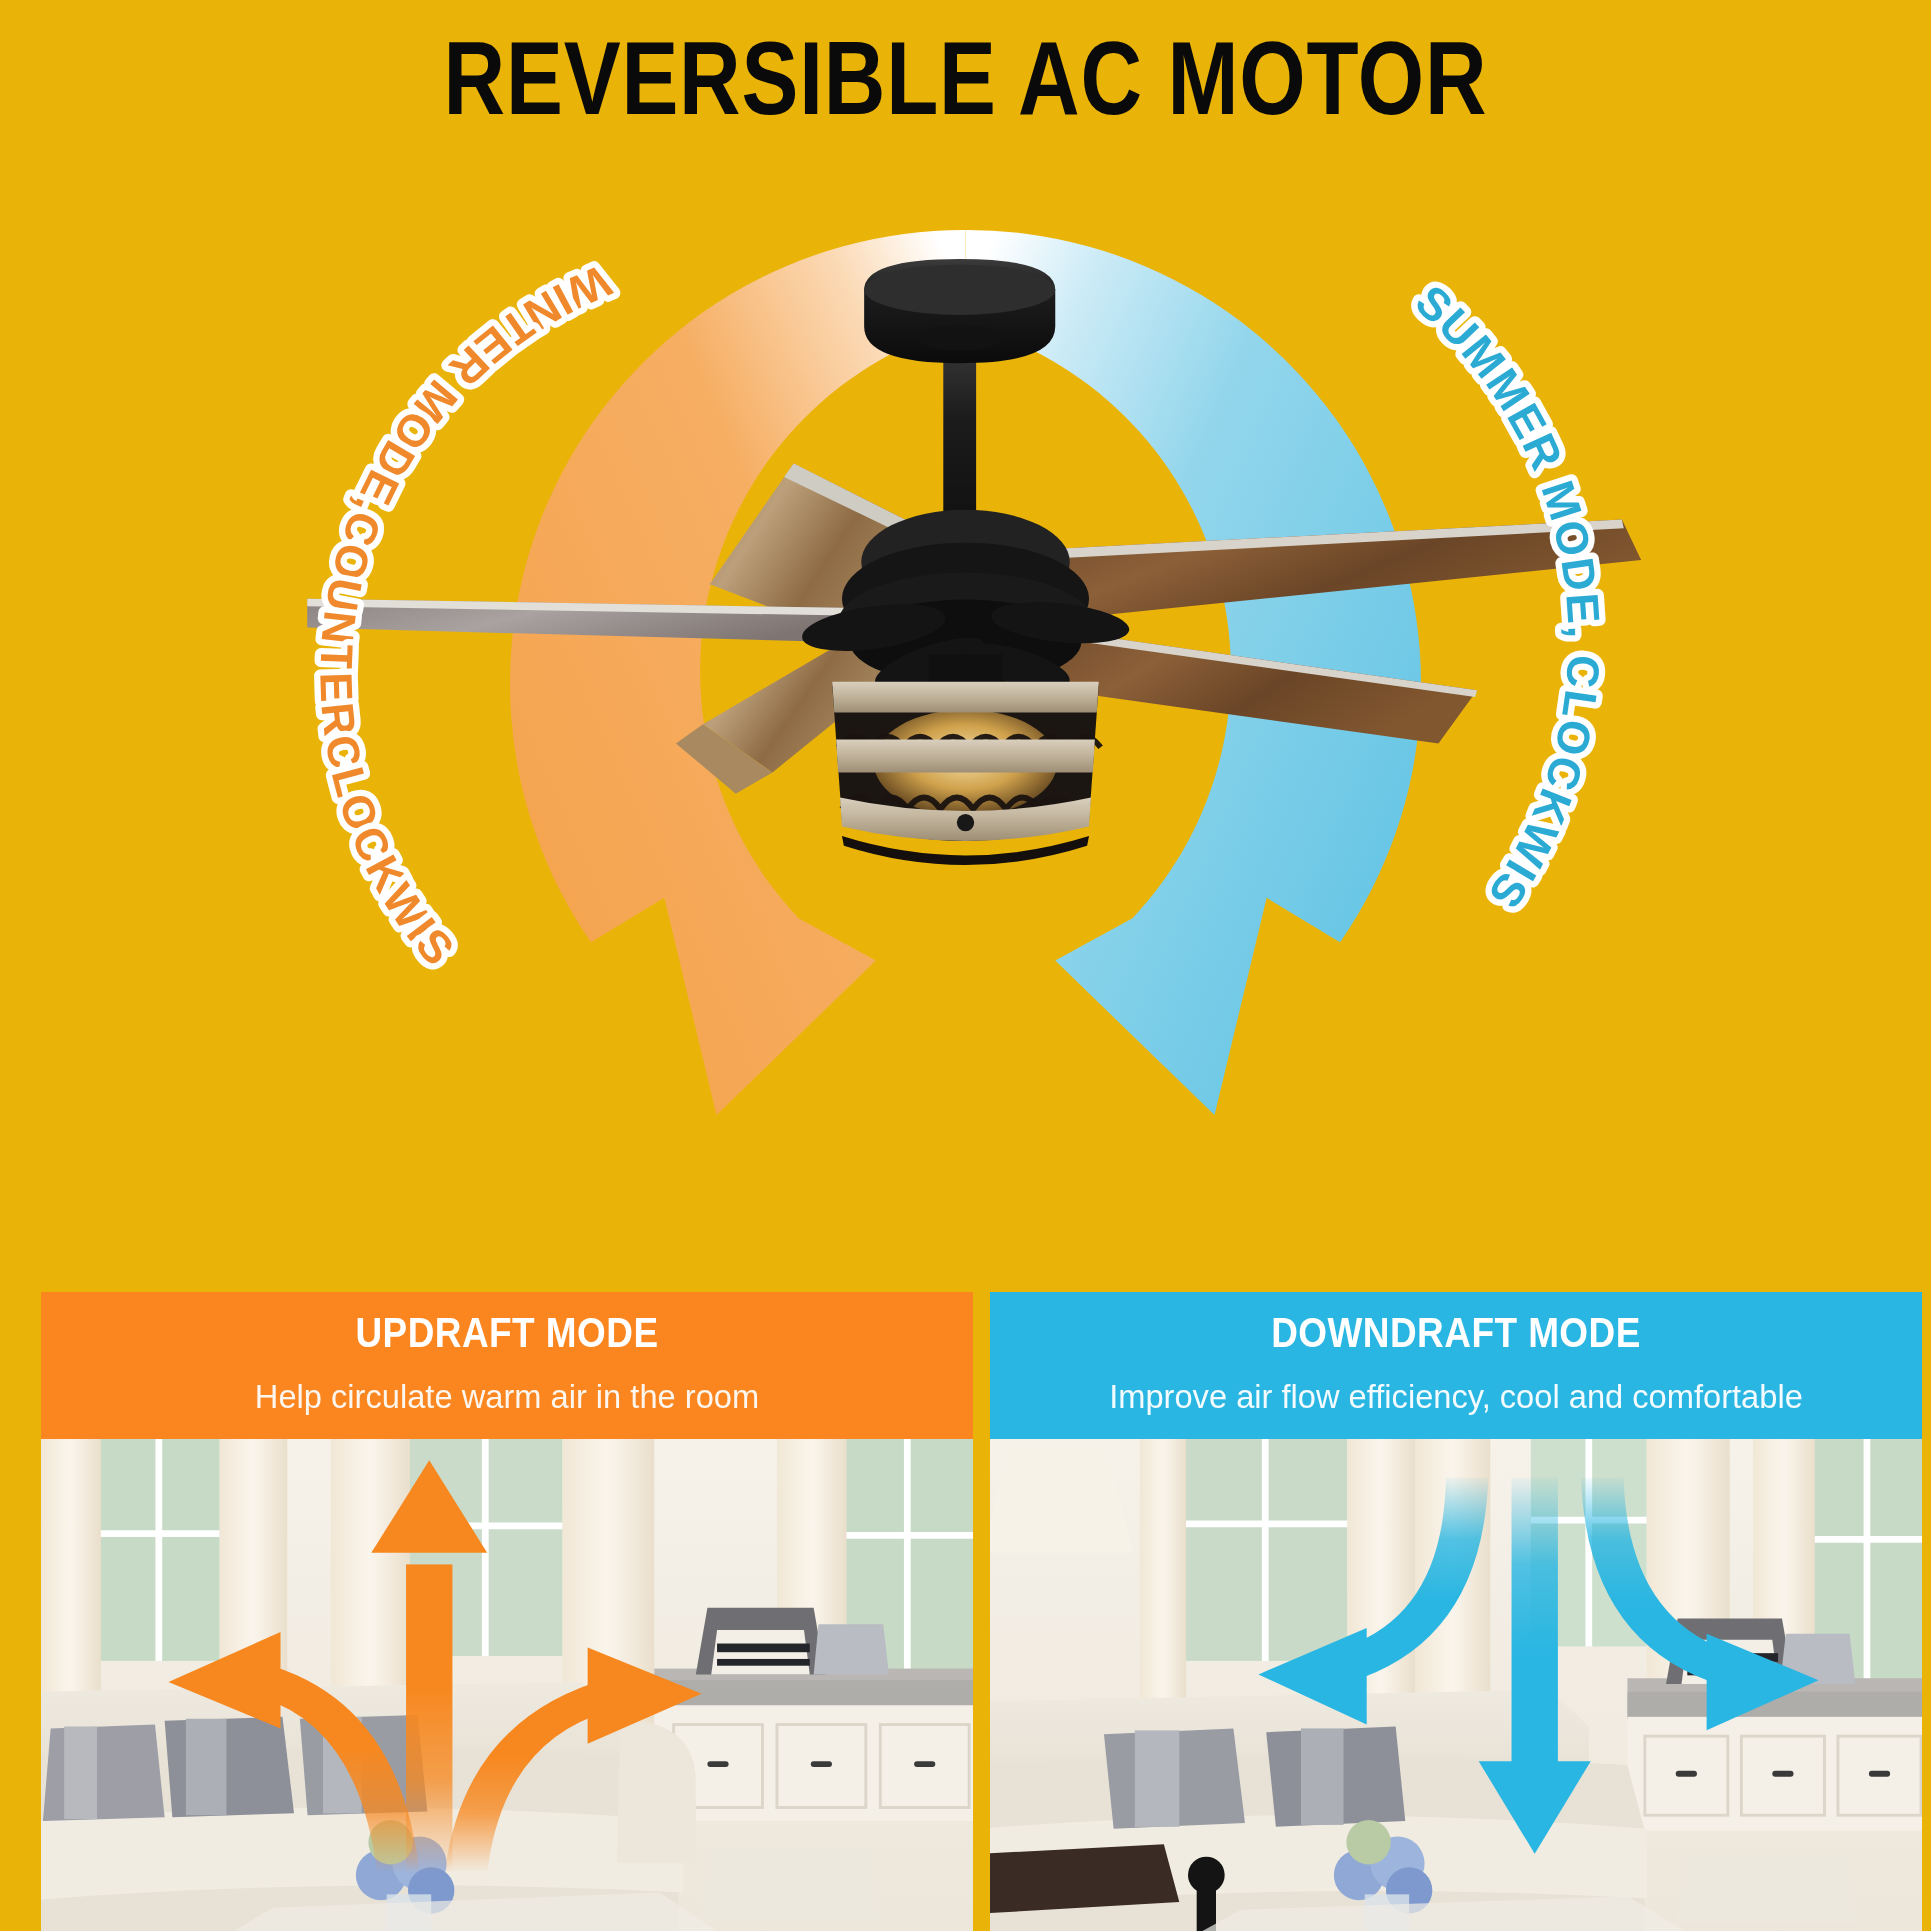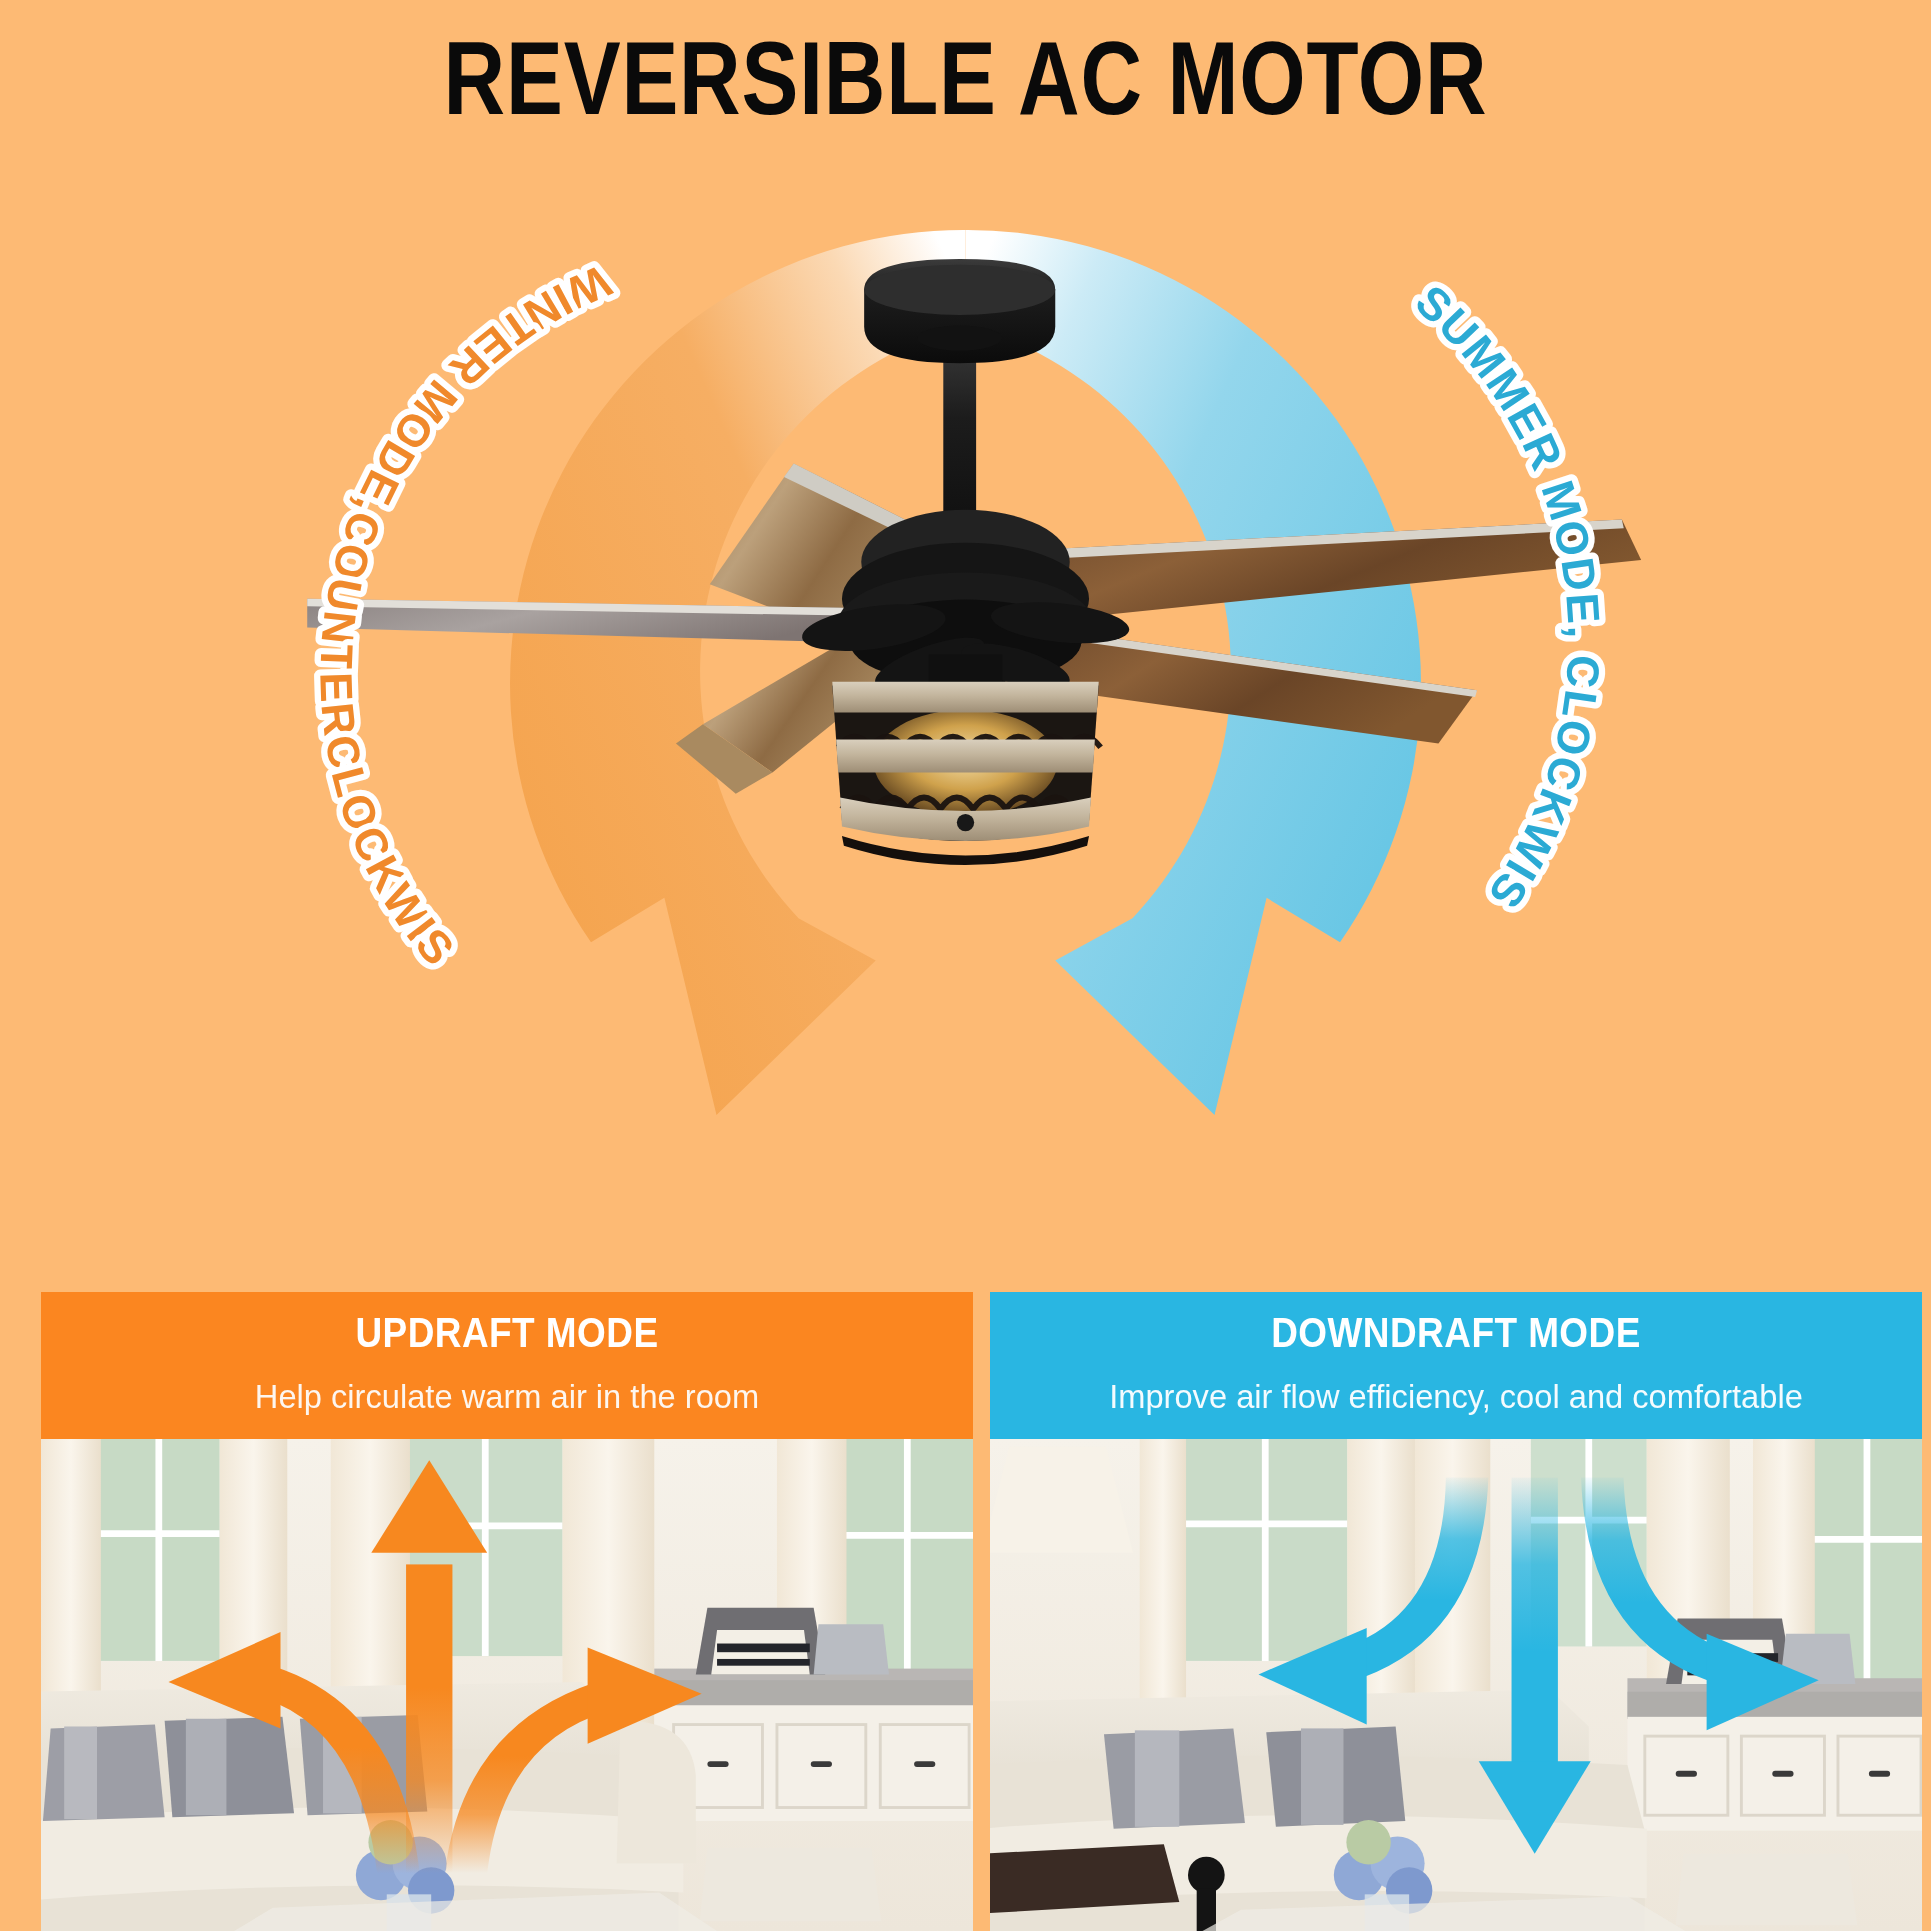--- a/index.html
+++ b/index.html
@@ -1,17 +1,17 @@
 <!DOCTYPE html>
 <html><head>
 <meta charset="utf-8">
 <style>
   html,body{margin:0;padding:0;background:#ffffff;}
   body{width:1931px;height:1931px;font-family:"Liberation Sans",sans-serif;overflow:hidden;}
-  #stage{position:relative;width:1931px;height:1931px;background:#fdba74;}
+  #stage{position:relative;width:1931px;height:1931px;background:#eab308;}
 
   
   .title{
     position:absolute;left:0;top:21px;width:1931px;text-align:center;
     font-family:"Liberation Sans",sans-serif;
     font-weight:bold;font-size:104px;letter-spacing:1px;color:#0a0a0a;
     transform:scaleX(0.82);transform-origin:50% 50%;
     white-space:nowrap;line-height:1.1;
   }
 

